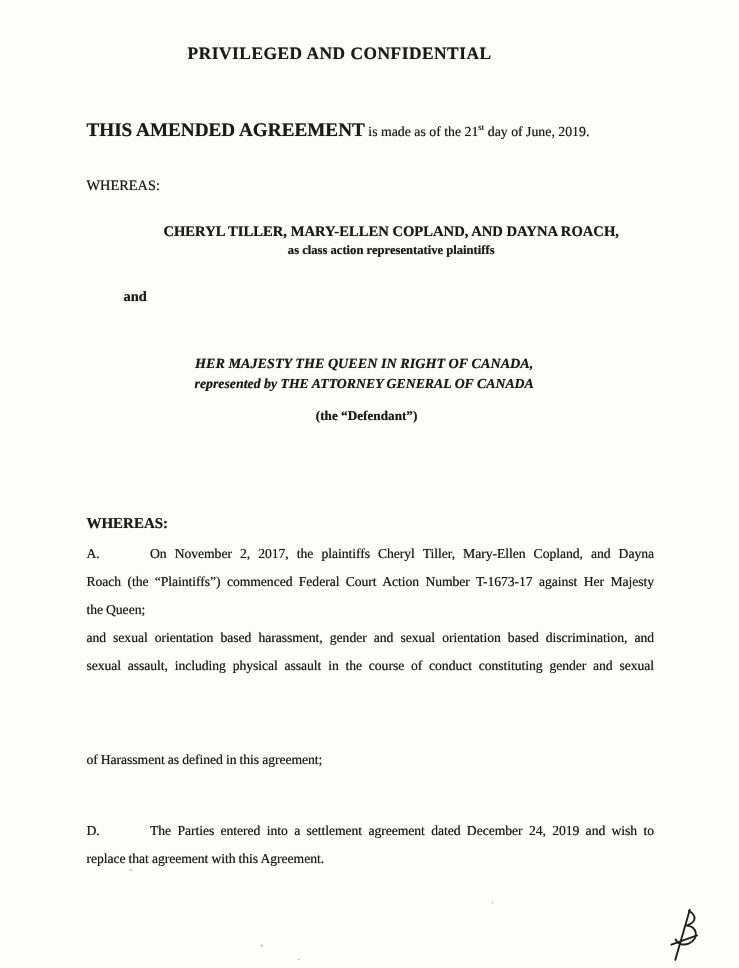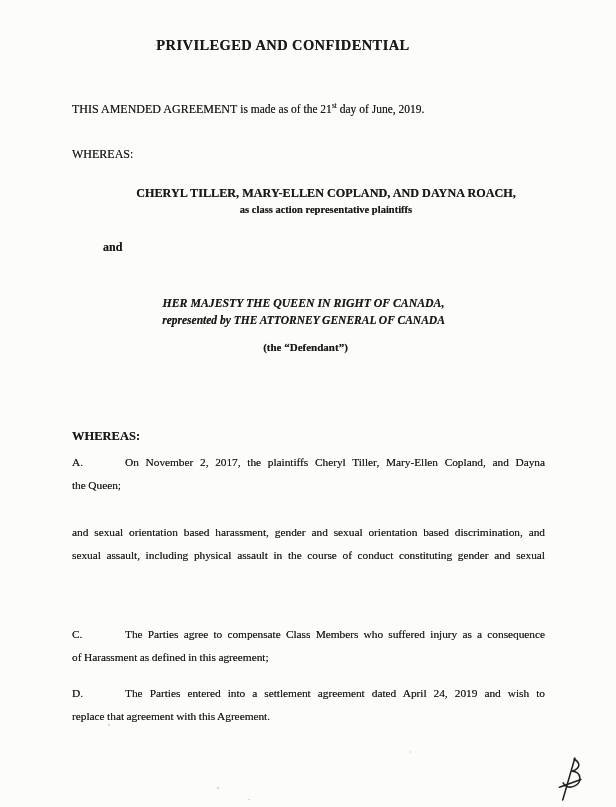--- a/index.html
+++ b/index.html
@@ -17,21 +17,21 @@
 
   .title {
     top: 36px; left: 0; width: 566px;
     font-size: 14.5px; font-weight: bold; letter-spacing: 0.4px;
     text-align: center; line-height: 18px;
   }
   .intro {
     top: 99px; left: 72px; width: 473px;
     font-size: 11.5px; line-height: 20px;
   }
-  .intro .lead { font-weight: normal; font-size: 12px; }
+  .intro .lead { font-weight: bold; font-size: 16px; }
   .intro sup { font-size: 7.5px; vertical-align: super; line-height: 0; }
 
   .between { top: 144px; left: 72px; width: 473px; font-size: 12px; line-height: 20px; }
 
   .party1 { top: 185px; left: 103px; width: 446px; text-align: center; line-height: 16.5px; }
   .party1 .name { font-size: 12.2px; font-weight: bold; }
   .party1 .role { font-size: 10.5px; font-weight: bold; }
 
   .and-sep { top: 239px; left: 103px; width: 446px; text-align: left;
              font-size: 12px; font-weight: bold; line-height: 16.5px; }
@@ -90,35 +90,35 @@
     <div class="name">HER MAJESTY THE QUEEN IN RIGHT OF CANADA,</div>
     <div class="rep">represented by THE ATTORNEY GENERAL OF CANADA</div>
   </div>
 
   <div class="abs defendant scan">(the “Defendant”)</div>
 
   <div class="abs whereas scan">WHEREAS:</div>
 
   <div class="abs recital rec-a scan">
     <div class="rline"><span class="rlabel">A.</span><span>On November 2, 2017, the plaintiffs Cheryl Tiller, Mary-Ellen Copland, and Dayna</span></div>
+    <div class="rline">Roach (the “Plaintiffs”) commenced Federal Court Action Number T-1673-17 against Her Majesty</div>
     <div class="rline last">the Queen;</div>
   </div>
 
   <div class="abs recital rec-b scan">
     <div class="rline">and sexual orientation based harassment, gender and sexual orientation based discrimination, and</div>
     <div class="rline">sexual assault, including physical assault in the course of conduct constituting gender and sexual</div>
   </div>
 
   <div class="abs recital rec-c scan">
-    <div class="rline"><span class="rlabel">C.</span><span>The Parties agree to compensate Class Members who suffered injury as a consequence</span></div>
     <div class="rline last">of Harassment as defined in this agreement;</div>
   </div>
 
   <div class="abs recital rec-d scan">
-    <div class="rline"><span class="rlabel">D.</span><span>The Parties entered into a settlement agreement dated April 24, 2019 and wish to</span></div>
+    <div class="rline"><span class="rlabel">D.</span><span>The Parties entered into a settlement agreement dated December 24, 2019 and wish to</span></div>
     <div class="rline last">replace that agreement with this Agreement.</div>
   </div>
 
   <div class="abs initials">
     <svg viewBox="0 0 22 40">
       <g fill="none" stroke="#1f1f1f" stroke-width="1.4" stroke-linecap="round" stroke-linejoin="round">
         <path d="M14.5,1 L3.5,39"></path>
         <path d="M0.5,27.5 L20,20.5"></path>
         <path d="M13.8,1.8 C20,5.5 19.5,10.5 12,13 C20.5,13.5 21.5,23 14,26.5 C9.5,28.5 5,26.8 3.8,23.5"></path>
       </g>

